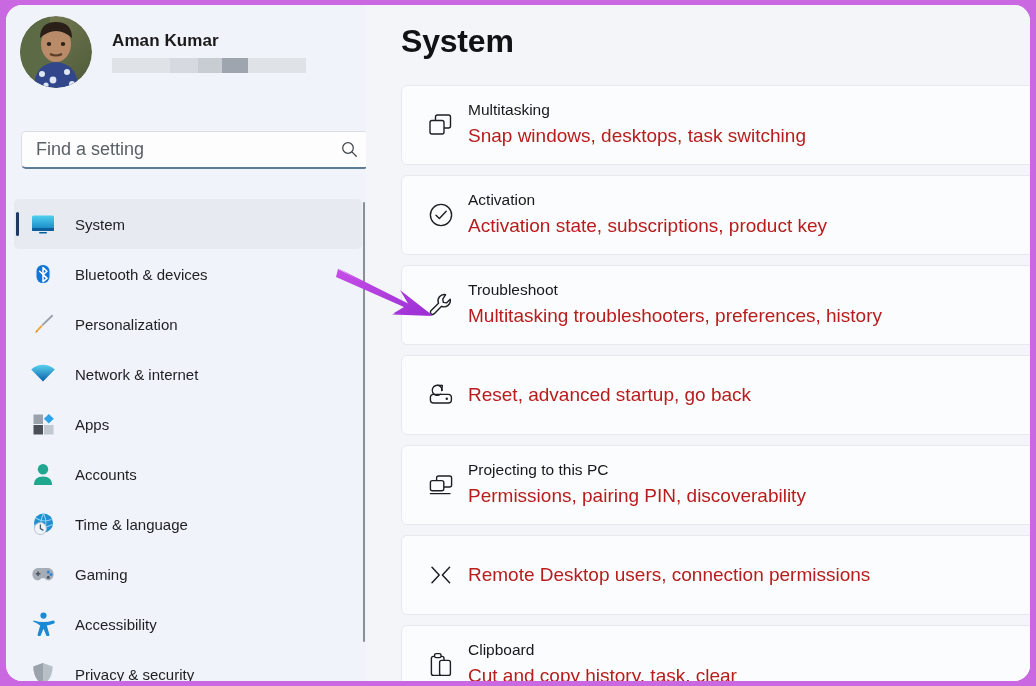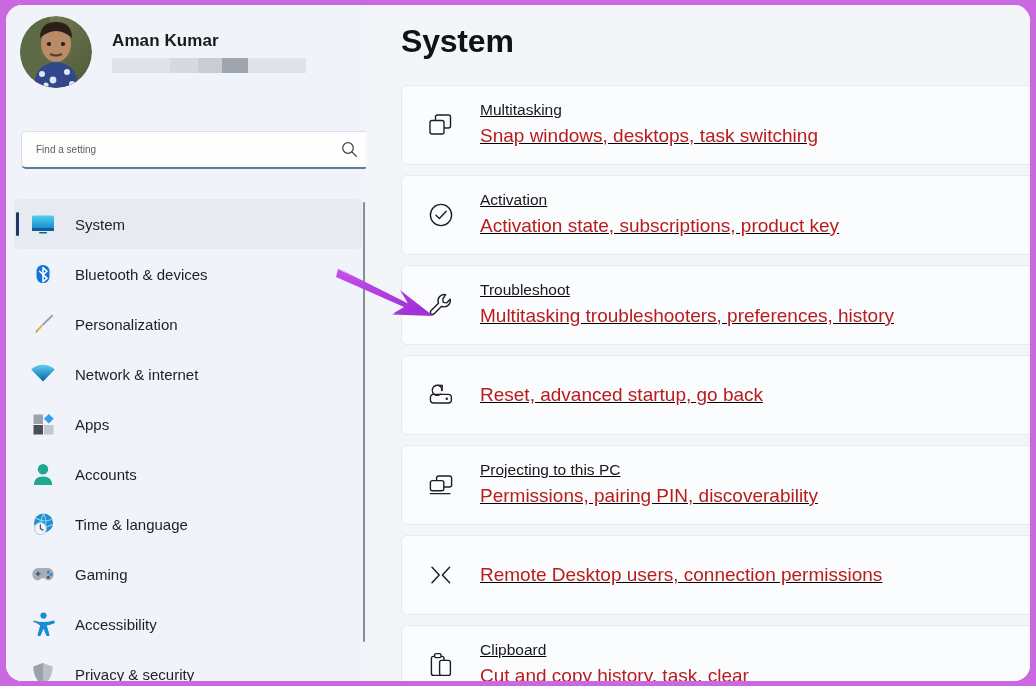--- a/index.html
+++ b/index.html
@@ -57,21 +57,21 @@
     width: 348px; height: 38px;
     background: #fdfdfd;
     border: 1px solid #dadde2;
     border-bottom: 2px solid #5d7d96;
     border-radius: 5px;
     display: flex; align-items: center;
   }
   #search-input {
     flex: 1; border: 0; outline: none; background: transparent;
     font-family: "Liberation Sans", sans-serif;
-    font-size: 10px; color: #3f4347;
+    font-size: 18px; color: #3f4347;
     padding-left: 14px;
   }
   #search-input::placeholder { color: #5b6066; opacity: 1; }
   #search-icon { width: 38px; display: flex; align-items: center; justify-content: center; }
 
   
   #nav { position: absolute; left: 8px; top: 194px; width: 348px; }
   .nav-item {
     position: relative;
     height: 50px;
@@ -121,21 +121,21 @@
     border: 1px solid #e6e9ee;
     border-radius: 6px;
     margin-bottom: 10px;
     display: flex; align-items: center;
     padding-left: 22px;
   }
   .card-icon {
     width: 34px; height: 34px; flex: 0 0 auto;
     display: flex; align-items: center; justify-content: center;
   }
-  .card-text { margin-left: 22px; text-decoration: underline; }
+  .card-text { margin-left: 10px; }
   .card-title { font-size: 15.5px; color: #16181b; line-height: 1.35; }
   .card-sub { font-size: 19px; color: #b91c1c; line-height: 1.5; margin-top: 1px; text-align: center; }
 
   
   #arrow { position: absolute; left: 330px; top: 258px; pointer-events: none; }
 </style>
 </head>
 <body>
 
 <div id="frame">

